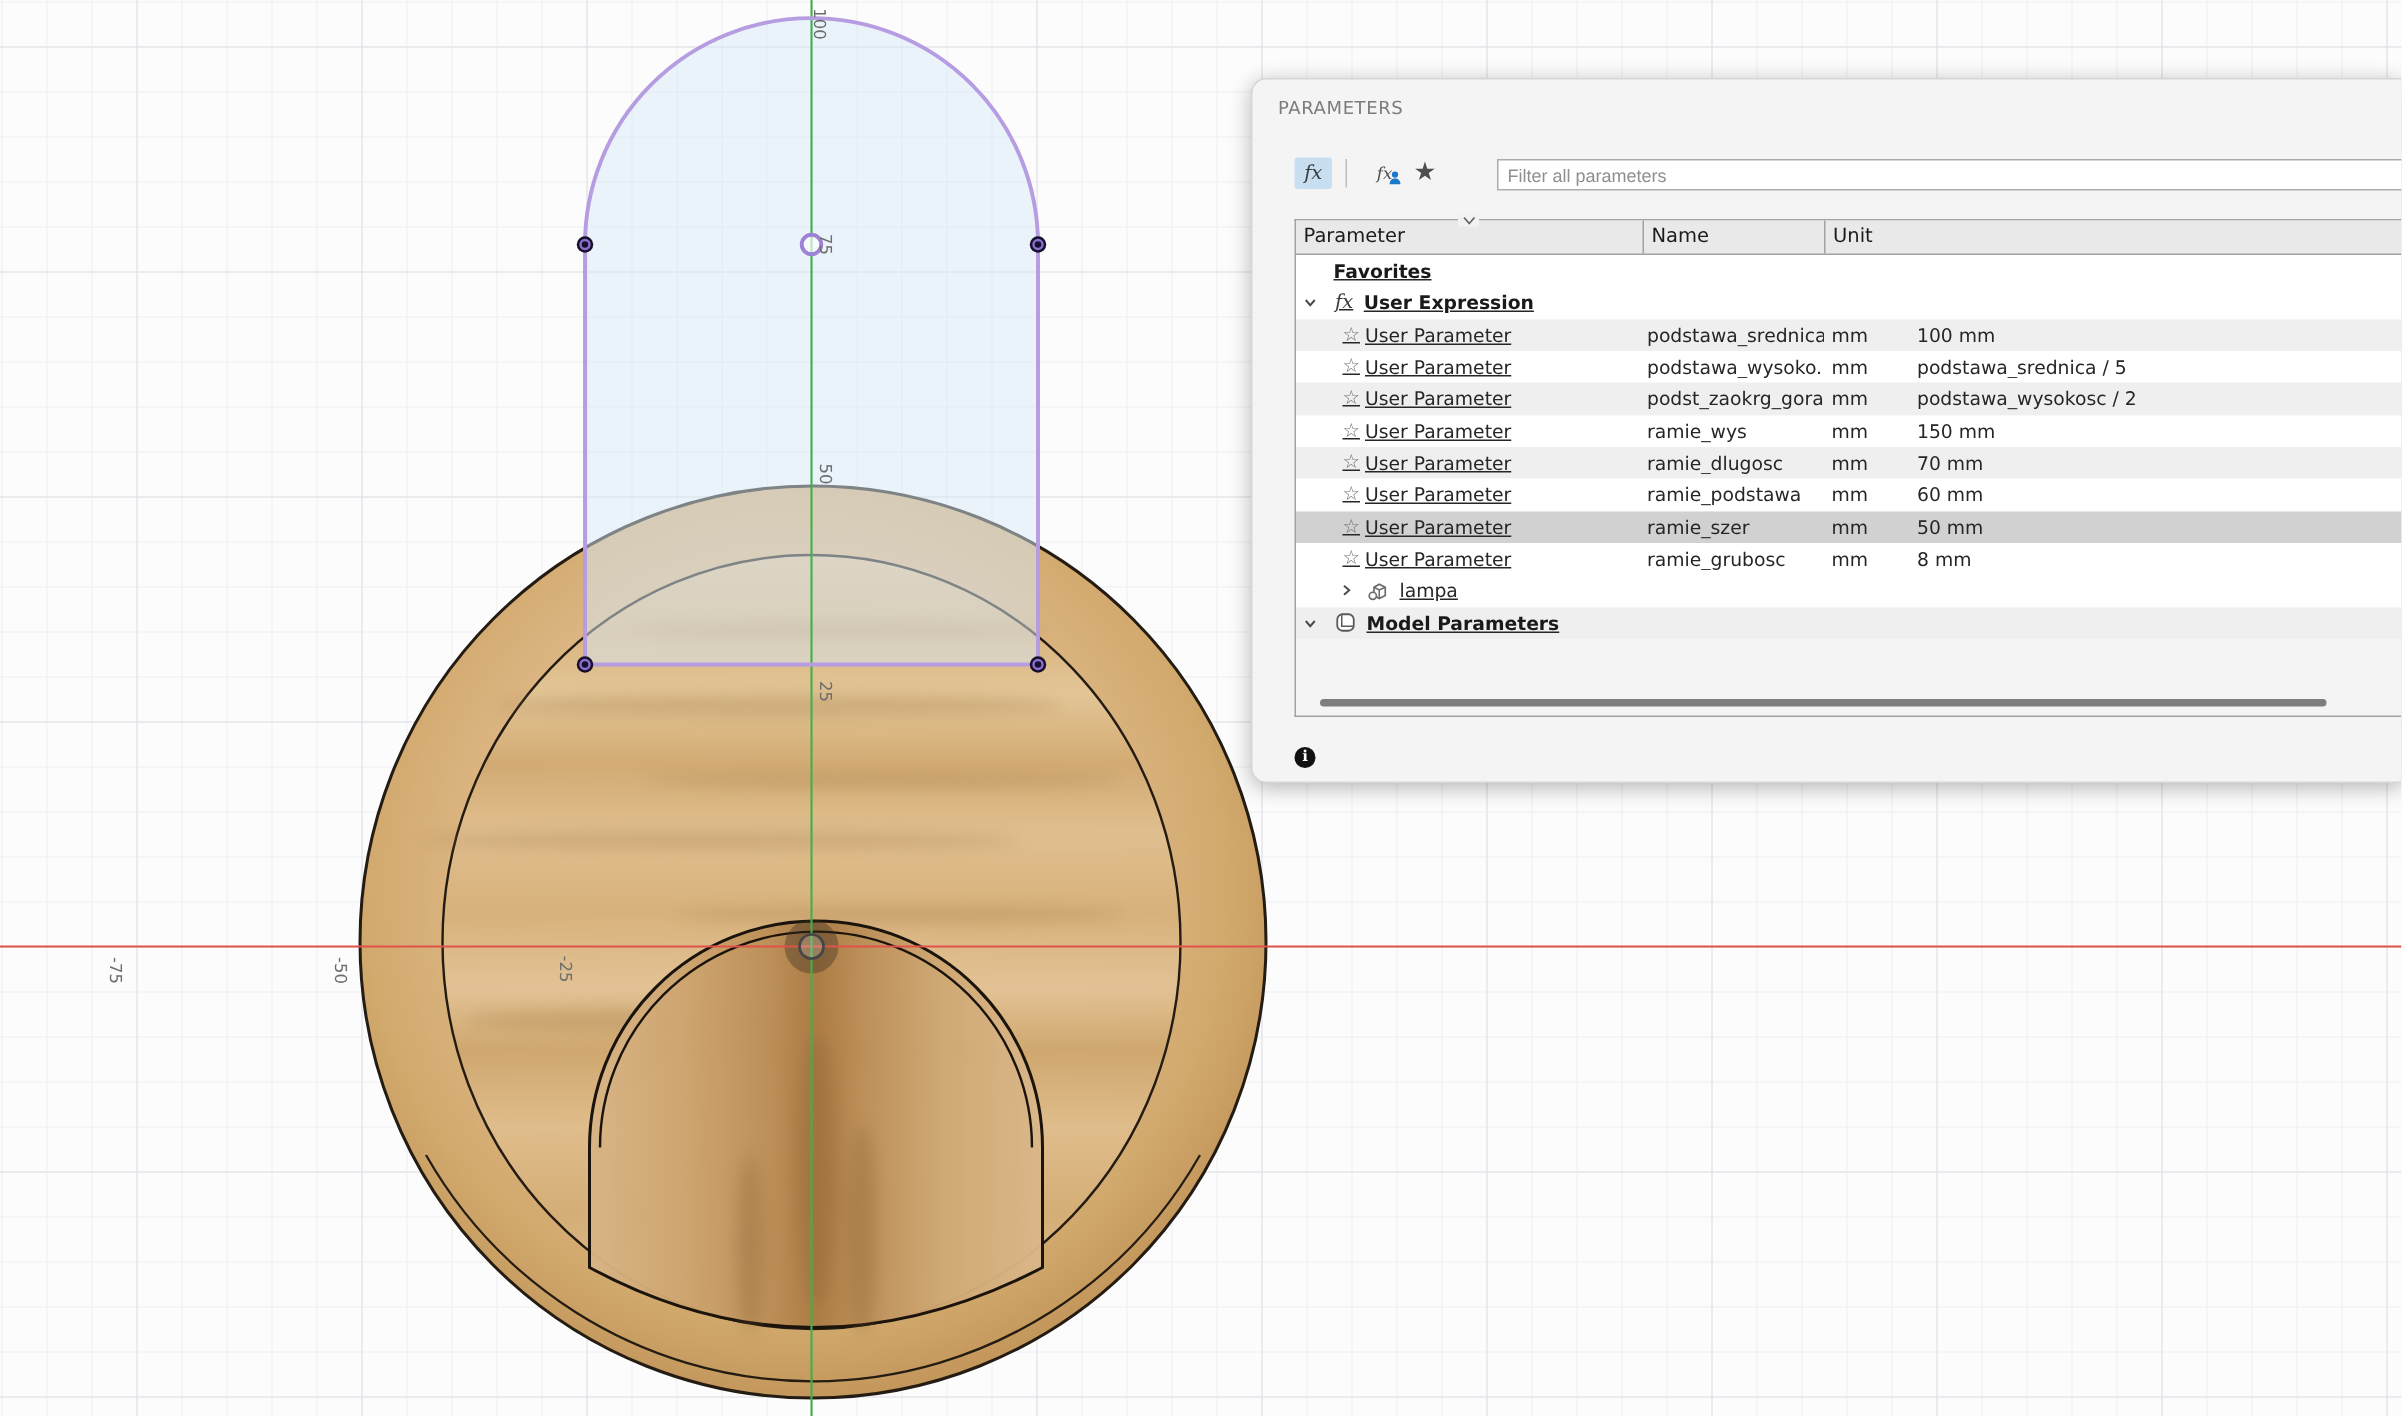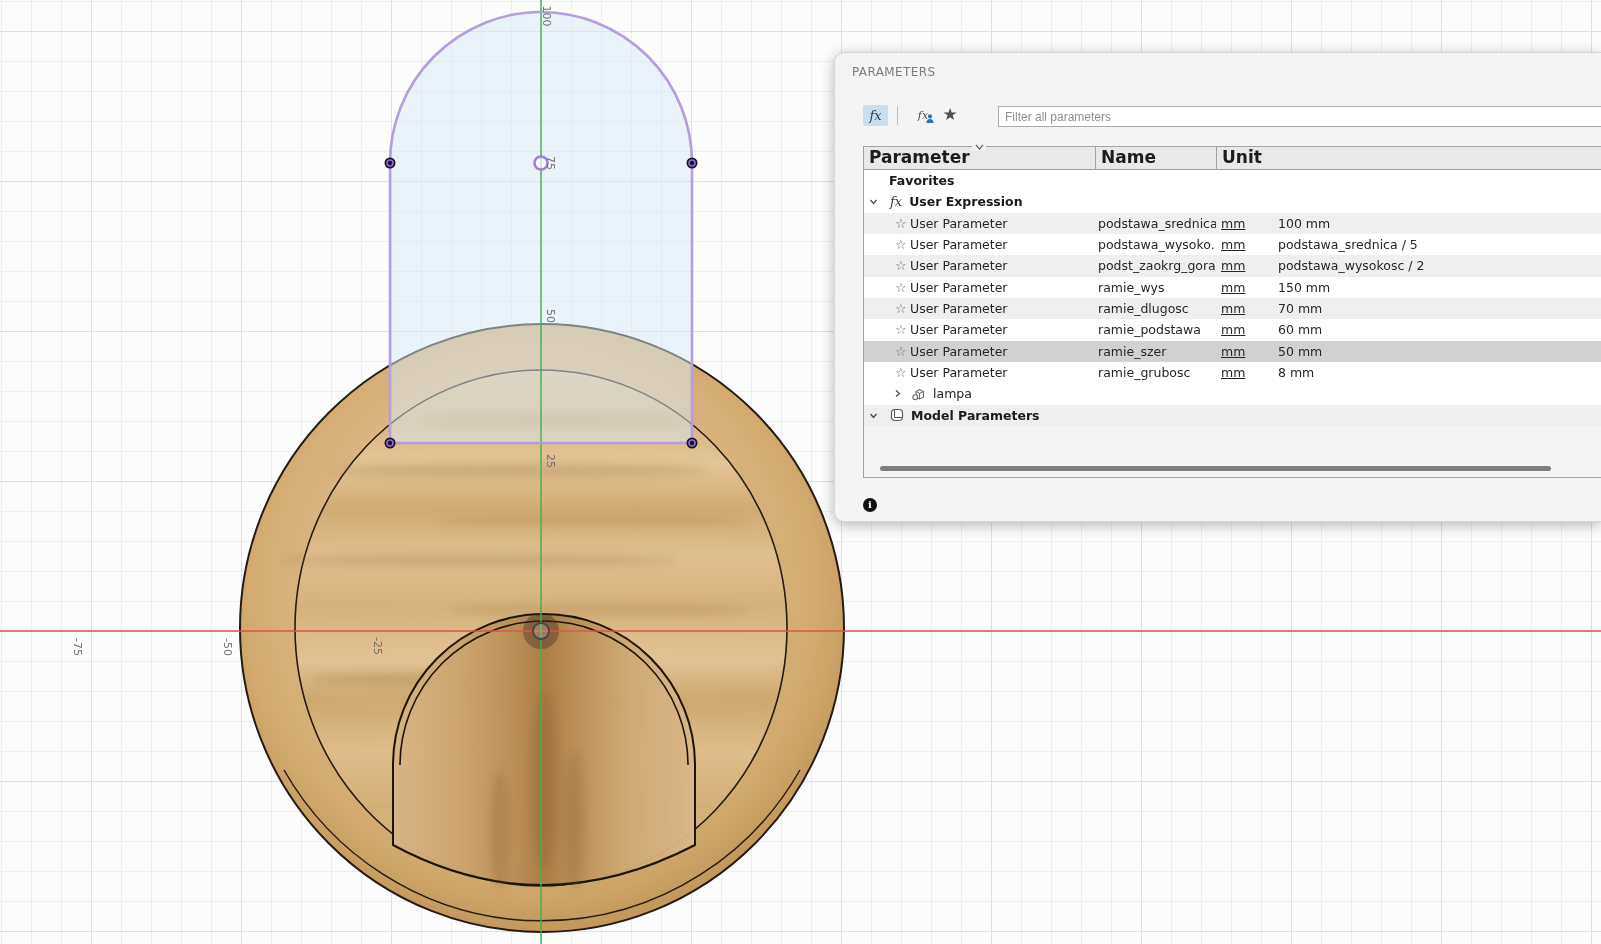--- a/index.html
+++ b/index.html
@@ -68,41 +68,41 @@
     position:absolute;left:28px;top:93px;right:0;height:332px;
     border:1px solid #a2a2a2;border-right:none;box-sizing:border-box;
     background:#f4f4f4;
   }
   #thead{
     display:grid;grid-template-columns:231px 121px 55px auto;
     height:22px;background:#e9e9e9;border-bottom:1px solid #a2a2a2;
     position:relative;
   }
   .th{
-    font-size:17px;color:#1c1c1c;line-height:21px;padding-left:5px;
+    font-size:13px;color:#1c1c1c;line-height:21px;padding-left:5px;
     border-left:1px solid #a2a2a2;box-sizing:border-box;cursor:default;
-    white-space:nowrap;overflow:hidden;font-weight:bold;
+    white-space:nowrap;overflow:hidden;
   }
   .th:first-child{border-left:none;}
   #sort-caret{
     position:absolute;left:108px;top:-5px;width:14px;height:9px;background:#f2f2f2;
     display:flex;align-items:center;justify-content:center;
   }
   #tbody{position:relative;}
   .trow{
     display:grid;grid-template-columns:231px 121px 55px auto;
     height:21.33px;align-items:center;background:#fff;cursor:default;
   }
   .trow.striped{background:#efefef;}
   .trow.selected{background:#d1d1d1;}
   .cell{font-size:12.5px;color:#262626;white-space:nowrap;overflow:hidden;}
   .cell.name{padding-left:3px;}
-  .cell.unit{padding-left:5px;text-decoration:underline;}
+  .cell.unit{padding-left:5px;}
   .cell.expr{padding-left:7px;}
-  .pcell{display:flex;align-items:center;height:100%;}
+  .pcell{display:flex;align-items:center;height:100%;text-decoration:underline;}
   .pcell .chev{width:9px;display:flex;margin-left:5px;flex:none;}
   .pcell .chev.collapsed{margin-left:29px;}
   .pcell .glyph{flex:none;display:flex;align-items:center;}
   .star{font-size:13px;color:#6f6f6f;margin-left:31px;width:15px;flex:none;}
   .plabel{margin-left:0;}
   .grp .plabel{font-weight:bold;color:#1a1a1a;}
   #scrollbar-h{
     position:absolute;left:16px;right:50px;bottom:6px;height:5px;
     background:#7e7e7e;border-radius:3px;cursor:pointer;
   }

